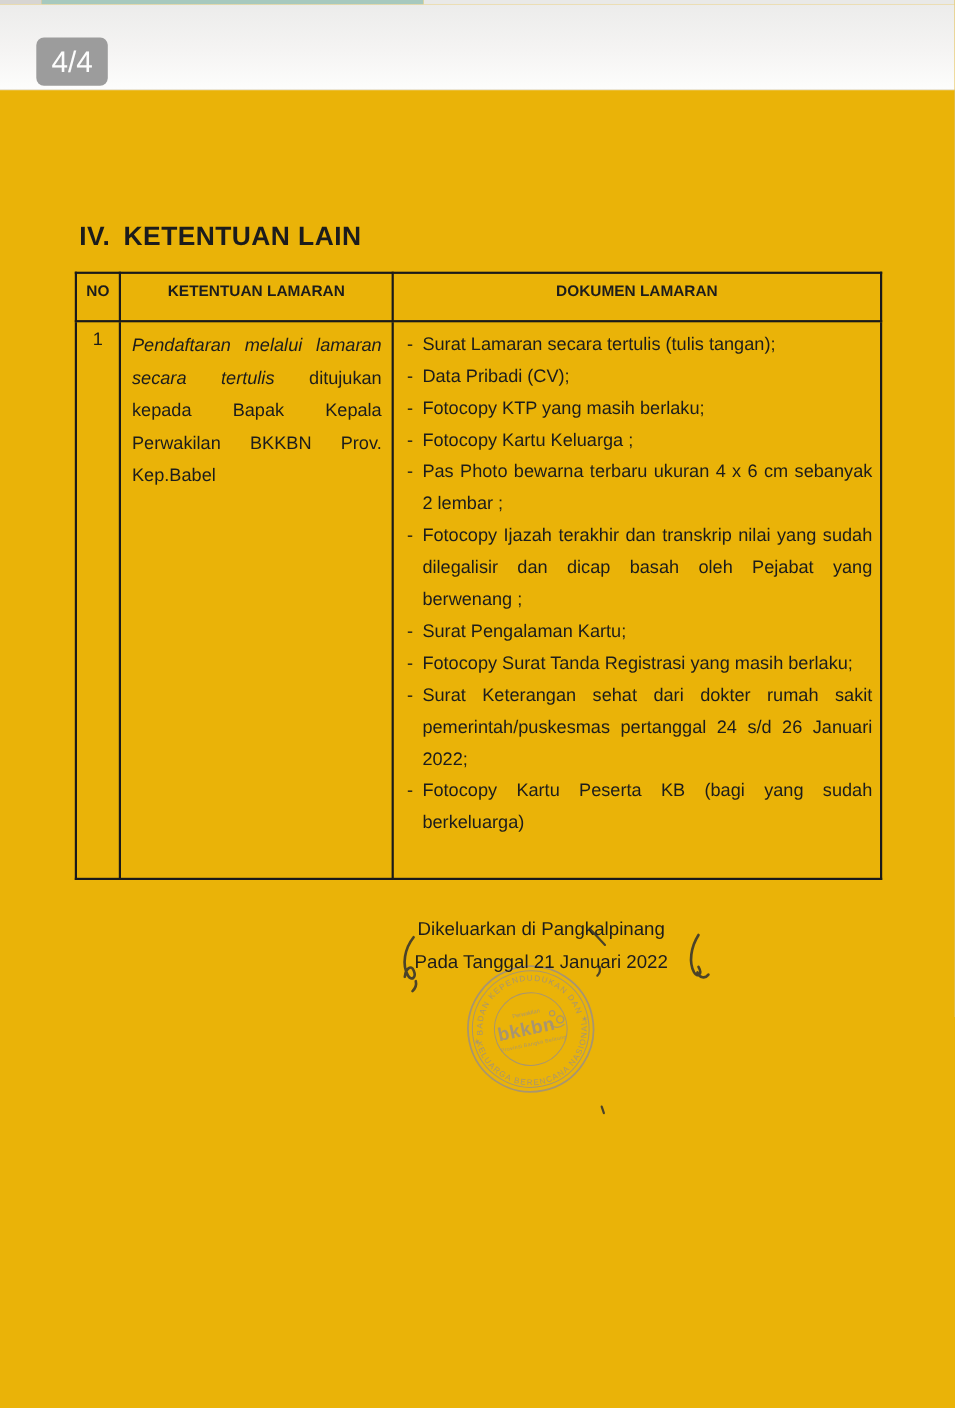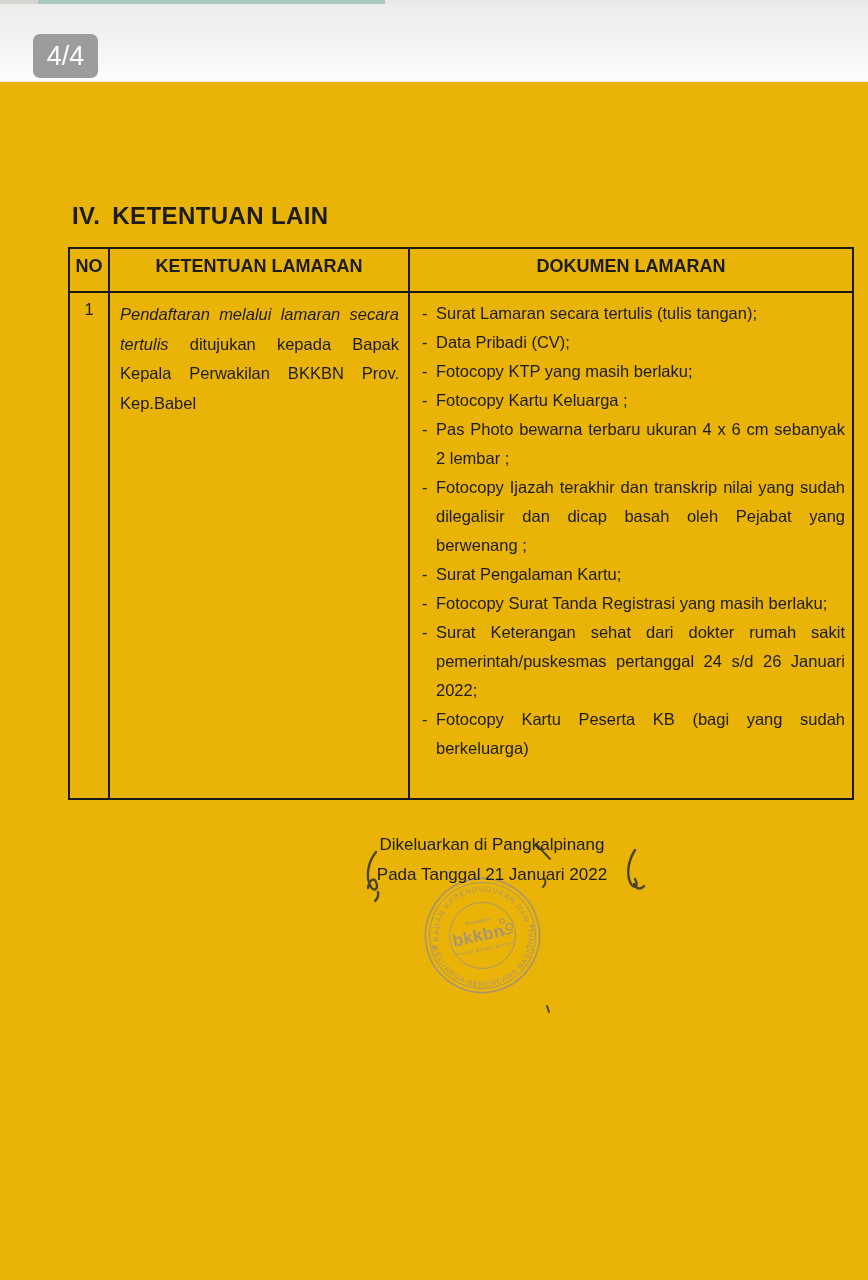--- a/index.html
+++ b/index.html
@@ -24,23 +24,23 @@
   .page-badge{position:absolute;top:34px;left:33px;width:65px;height:44px;border-radius:7px;
     background:var(--badge);color:#fdfdfd;font-size:27px;display:flex;align-items:center;justify-content:center;}
 
   
   .heading{position:absolute;top:202px;left:72px;font-size:24px;font-weight:bold;letter-spacing:.4px;}
   .heading .num{margin-right:12px;}
 
   table.doc{position:absolute;top:247px;left:68px;width:732px;border-collapse:collapse;table-layout:fixed;}
   table.doc th,table.doc td{border:2px solid #1a1a1a;vertical-align:top;font-size:16.5px;}
   th.col-no{width:40px;}
-  th.col-ket{width:300px;}
+  th.col-ket{width:248px;}
   th.col-dok{width:444px;}
-  table.doc thead th{height:44px;font-size:18px;font-weight:bold;text-align:center;padding-top:7px;vertical-align:top;}
+  table.doc thead th{height:44px;font-size:14px;font-weight:bold;text-align:center;padding-top:7px;vertical-align:top;}
   tr.body-row td{height:507px;}
   td.cell-no{text-align:center;padding-top:7px;}
   td.cell-ket{padding:7px 9px 0 10px;text-align:justify;line-height:29.5px;}
   td.cell-ket .it{font-style:italic;margin-top:20px;}
   td.cell-dok{padding:6px 0 0 0;}
   .doc-item{display:flex;line-height:29px;}
   .doc-item .dash{width:26px;flex:0 0 26px;text-align:left;padding-left:12px;}
   .doc-item .txt{flex:1;text-align:justify;padding-right:7px;}
 
   .closing{position:absolute;top:830px;left:302px;width:380px;text-align:center;font-size:17px;line-height:30px;z-index:3;}

